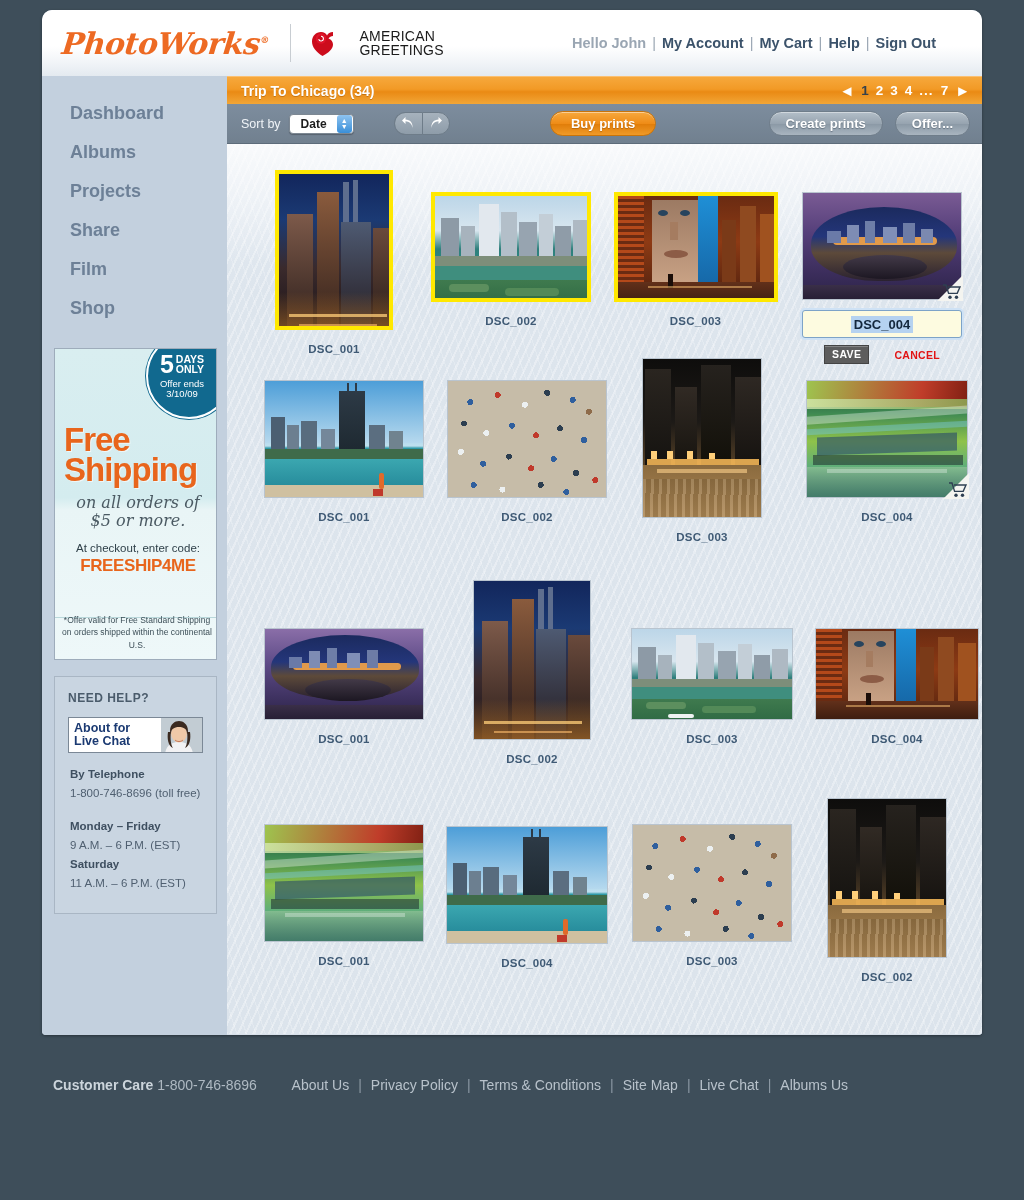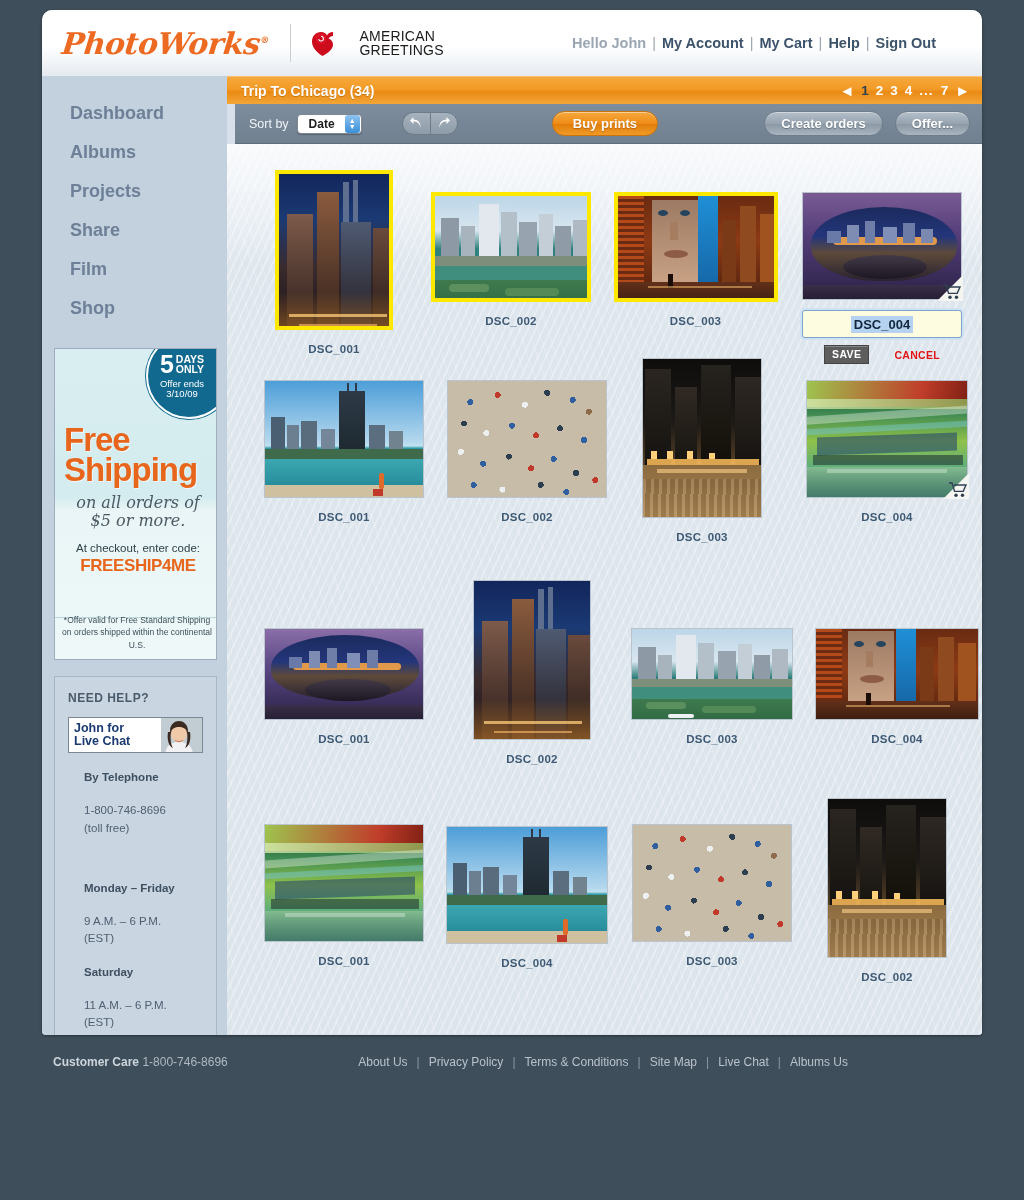--- a/index.html
+++ b/index.html
@@ -111,21 +111,21 @@
   .help h4 { margin:0 0 12px 0; font-size:12px; color:#4a5b6b; letter-spacing:.5px; }
   .chat-btn {
     display:block; width:100px; height:36px; background:#fff; border:1px solid #7b8896;
     position:relative; overflow:hidden; margin-bottom:13px; width:auto; padding:0;
   }
   .chat-inner { display:flex; height:36px; width:136px; }
   .chat-txt { font-size:12.5px; font-weight:bold; color:#1b3a72; line-height:1.05;
               padding:4px 0 0 5px; white-space:nowrap; }
   .chat-face { margin-left:auto; width:44px; height:36px; position:relative; overflow:hidden;
                background:linear-gradient(#cfd8de,#aab6bf); }
-  .help p { margin:16px; font-size:11.5px; line-height:1.5; color:#4f5f70; }
+  .help p { margin:2px; font-size:11.5px; line-height:1.5; color:#4f5f70; }
   .help .b { font-weight:bold; color:#3e4f60; }
   .help .gap { height:11px; }
 
   
   .main { flex:1; padding:0; }
   .main-inner { width:755px; margin:0; background:#d7e0ea; min-height:959px; position:relative; }
 
   .albumbar {
     height:28px; display:flex; align-items:center; justify-content:space-between;
     padding:0 12px 0 14px;
@@ -137,21 +137,20 @@
   .pager .arrow { font-size:15px; color:#ffffff; cursor:pointer; }
   .pager a { color:#ffffff; text-decoration:none; }
   .pager a.active { color:#35414b; }
   .pager .dots { color:#ffffff; letter-spacing:1px; }
 
   .toolbar {
     height:40px; display:flex; align-items:center; gap:0;
     background:linear-gradient(#7d8d9e 0%, #71808f 100%);
     padding:0 12px 0 14px;
     border-bottom:1px solid #5d6c7a;
-    margin-left:8px;
   }
   .sortlbl { font-size:12.5px; color:#f0f4f8; margin-right:8px; }
   .mac-select {
     display:inline-flex; align-items:center; height:20px;
     background:#ffffff; border:1px solid #7d8893; border-radius:4px; overflow:hidden;
     box-shadow:0 1px 1px rgba(0,0,0,.25);
   }
   .mac-select .val { font-size:12px; font-weight:bold; color:#1d1d1d; padding:0 10px 0 11px; }
   .mac-select .step {
     width:15px; height:18px; margin:1px 1px 1px 0; border-radius:3px;
@@ -227,21 +226,21 @@
   .save-btn {
     background:#5d5d5d; color:#ffffff; font-size:10.5px; font-weight:bold;
     padding:2px 7px 3px 7px; letter-spacing:.4px;
     border:1px solid #444; box-shadow:inset 0 1px 0 rgba(255,255,255,.25);
   }
   .cancel-btn { color:#e21414; font-size:10.5px; font-weight:bold; letter-spacing:.3px; }
 
   
   .footer {
     position:absolute; left:0; top:1055px; width:1024px; height:60px;
-    display:flex; font-size:12px; color:#aeb9c2;
+    display:flex; align-items:center; font-size:14px; color:#aeb9c2;
   }
   .fleft { margin-left:53px; }
   .fleft b { color:#ccd5dc; font-weight:bold; }
   .flinks { margin-left:auto; margin-right:176px; display:flex; gap:0; }
   .flinks a { color:#b8c2cb; text-decoration:none; }
   .flinks .s { padding:0 9px; color:#8b98a3; }
 
   
   .ph { position:relative; overflow:hidden; background:#456; }
   .ph > i { position:absolute; display:block; }
@@ -325,21 +324,21 @@
           <div class="ad-code">FREESHIP4ME</div>
           <div class="ad-sep"></div>
           <div class="ad-fine">*Offer valid for Free Standard Shipping on orders shipped within the continental U.S.</div>
         </div>
 
         <div class="help">
           <h4>NEED HELP?</h4>
           <div class="chat-btn">
             <div class="chat-inner">
               <div class="chat-txt">
-                <div>John for</div>
+                <div>About for</div>
                 <div>Live Chat</div>
               </div>
               <div class="chat-face">
                 <svg width="44" height="36" viewBox="0 0 44 36">
                   <rect width="44" height="36" fill="#c2ccd3"></rect>
                   <path d="M4 36c1-9 7-12 14-12s13 3 14 12z" fill="#f2f2f4"></path>
                   <ellipse cx="18" cy="15" rx="8" ry="9.5" fill="#f0c9a8"></ellipse>
                   <path d="M9 13c0-7 5-10 9-10s9 3 9 10c0 2-1 3-1 3 0-5-3-7-8-7s-8 2-8 7c0 0-1-1-1-3z" fill="#3b2a20"></path>
                   <path d="M10 14c-1 7 0 13 2 16-5-2-6-10-5-16z" fill="#3b2a20"></path>
                   <path d="M26 14c1 7 0 13-2 16 5-2 6-10 5-16z" fill="#3b2a20"></path>
@@ -387,21 +386,21 @@
                     <path d="M11.5 11C11 6.5 8 4.5 4.5 4.3V7L1 3.4 4.5 0v2.6C9 2.8 12 5.8 11.5 11z" fill="#fff"></path>
                   </svg>
               </span>
               <span class="rbtn r">
                 <svg width="15" height="13" viewBox="0 0 15 13">
                     <path d="M3.5 11C4 6.5 7 4.5 10.5 4.3V7L14 3.4 10.5 0v2.6C6 2.8 3 5.8 3.5 11z" fill="#fff"></path>
                   </svg>
               </span>
             </span>
             <span class="buy">Buy prints</span>
-            <span class="gbtn">Create orders</span>
+            <span class="gbtn">Create prints</span>
             <span class="gbtn">Offer...</span>
           </div>
 
           <div class="canvas">
 
             <div class="grid-row" style="height:210px;">
 
               <div class="cell" style="left:37px; top:26px; width:140px;">
                 <span class="thumb sel">
                   <span class="ph" style="width:118px;height:160px;background:linear-gradient(#12265c 0%,#1b3a74 30%,#3a2a2c 62%,#1d1418 100%);">

